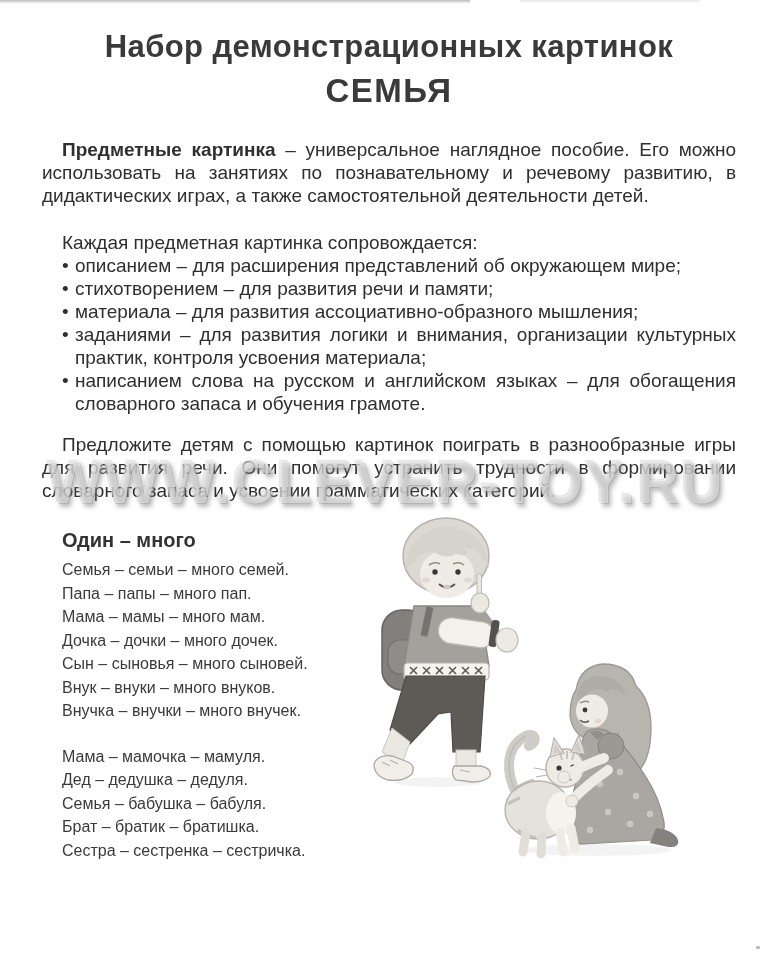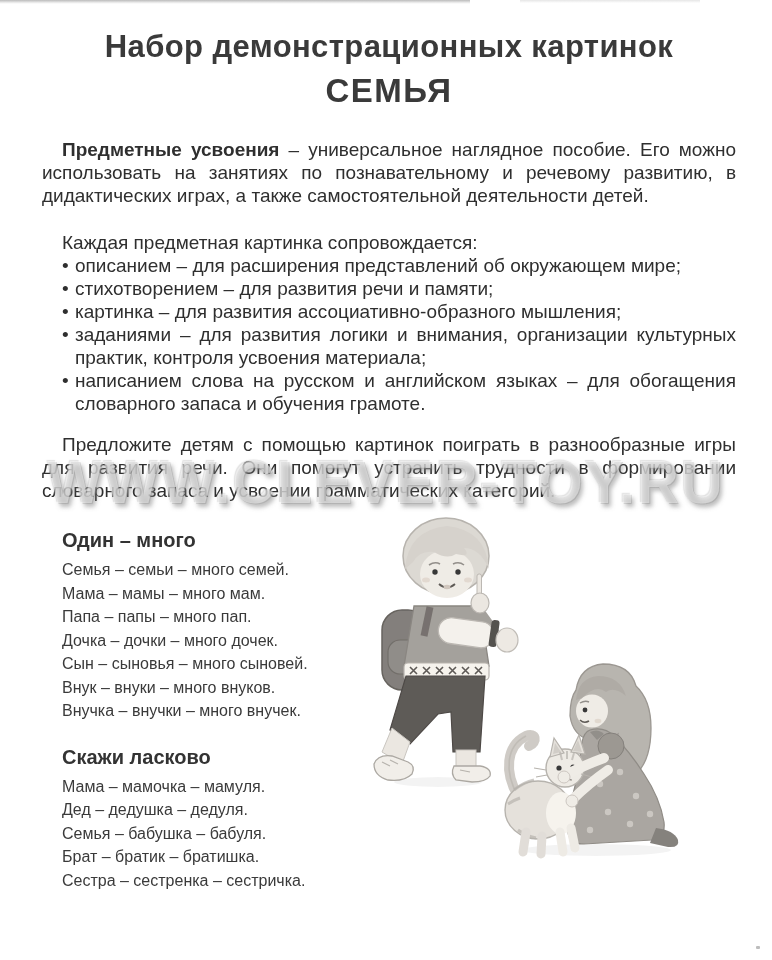--- a/index.html
+++ b/index.html
@@ -64,58 +64,57 @@
   <div class="scan-edge"></div>
   <div class="scan-edge2"></div>
 
   <div class="content">
 
     <h1>
       <div class="title-line1">Набор демонстрационных картинок</div>
       <div class="title-line2">СЕМЬЯ</div>
     </h1>
 
-    <p class="para indent intro"><span class="lead">Предметные усвоения</span><span> – универсальное наглядное пособие. Его можно использовать на занятиях по познавательному и речевому развитию, в дидактических играх, а также самостоятельной деятельности детей.</span></p>
+    <p class="para indent intro"><span class="lead">Предметные картинка</span><span> – универсальное наглядное пособие. Его можно использовать на занятиях по познавательному и речевому развитию, в дидактических играх, а также самостоятельной деятельности детей.</span></p>
 
     <p class="para accompany-heading">Каждая предметная картинка сопровождается:</p>
 
     <ul class="features">
 
         <li><span class="term">описанием</span><span> – для расширения представлений об окружающем мире;</span></li>
 
         <li><span class="term">стихотворением</span><span> – для развития речи и памяти;</span></li>
 
-        <li><span class="term">картинка</span><span> – для развития ассоциативно-образного мышления;</span></li>
+        <li><span class="term">материала</span><span> – для развития ассоциативно-образного мышления;</span></li>
 
         <li><span class="term">заданиями</span><span> – для развития логики и внимания, организации культурных практик, контроля усвоения материала;</span></li>
 
         <li><span class="term">написанием слова на русском и английском языках</span><span> – для обогащения словарного запаса и обучения грамоте.</span></li>
       </ul>
 
     <p class="para indent suggest">Предложите детям с помощью картинок поиграть в разнообразные игры для развития речи. Они помогут устранить трудности в формировании словарного запаса и усвоении грамматических категорий.</p>
 
     <div class="bottom">
       <div class="col">
 
         <section>
           <h2>Один – много</h2>
           <ul class="wordlist">
 
           <li>Семья – семьи – много семей.</li>
+              <li>Папа – папы – много пап.</li>
               <li>Мама – мамы – много мам.</li>
-              <li>Папа – папы – много пап.</li>
               <li>Дочка – дочки – много дочек.</li>
               <li>Сын – сыновья – много сыновей.</li>
               <li>Внук – внуки – много внуков.</li>
               <li>Внучка – внучки – много внучек.</li>
             </ul>
         </section>
 
         <section>
-          <h2>Скажи ласково</h2>
           <ul class="wordlist">
 
           <li>Мама – мамочка – мамуля.</li>
               <li>Дед – дедушка – дедуля.</li>
               <li>Семья – бабушка – бабуля.</li>
               <li>Брат – братик – братишка.</li>
               <li>Сестра – сестренка – сестричка.</li>
             </ul>
         </section>
 

